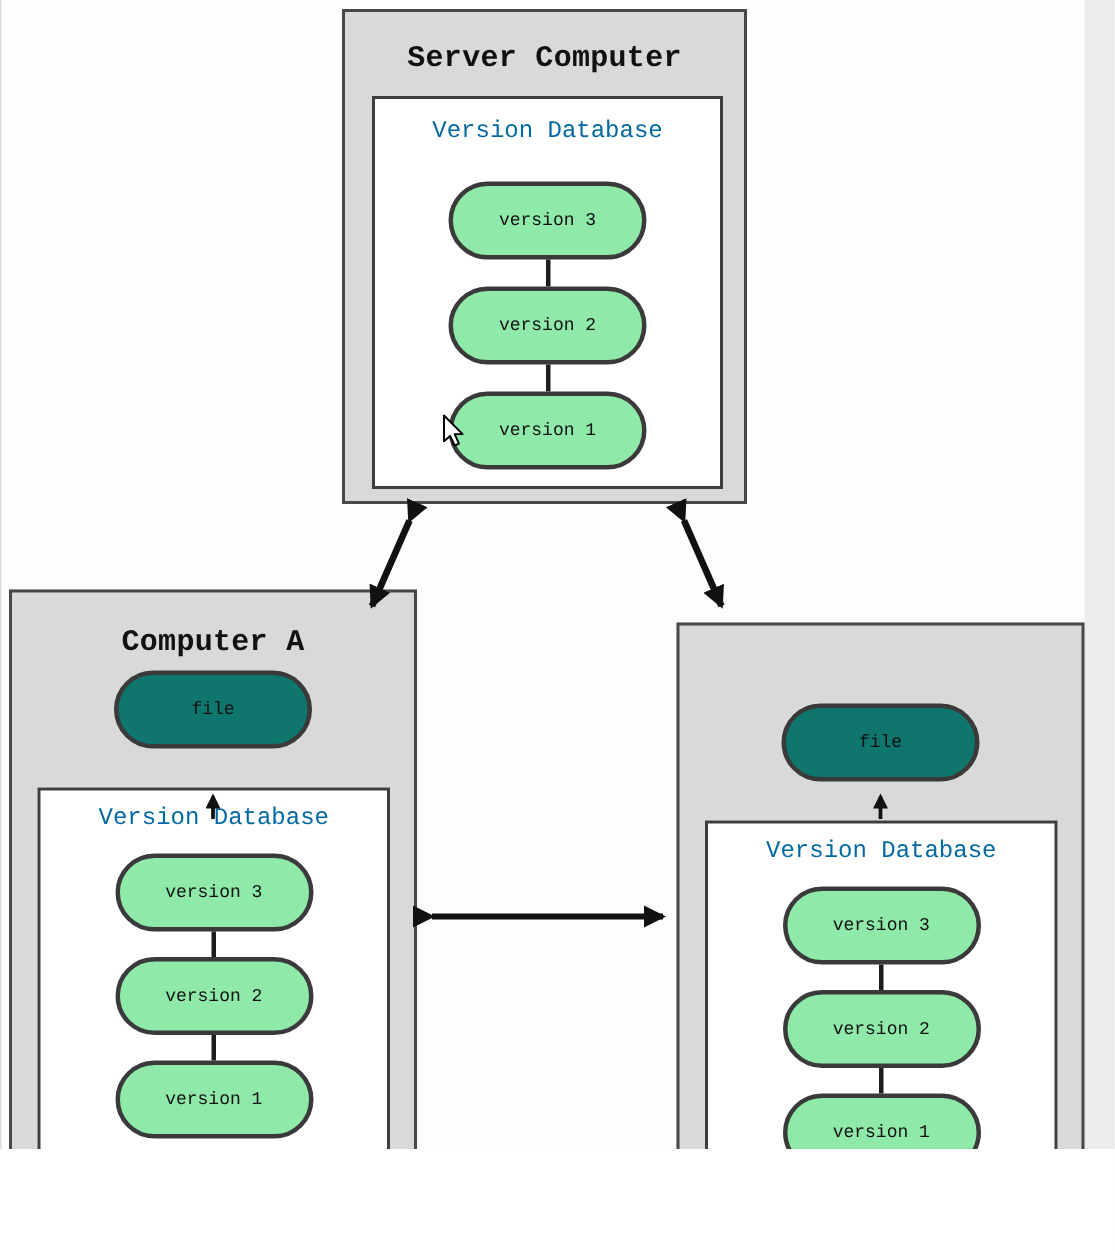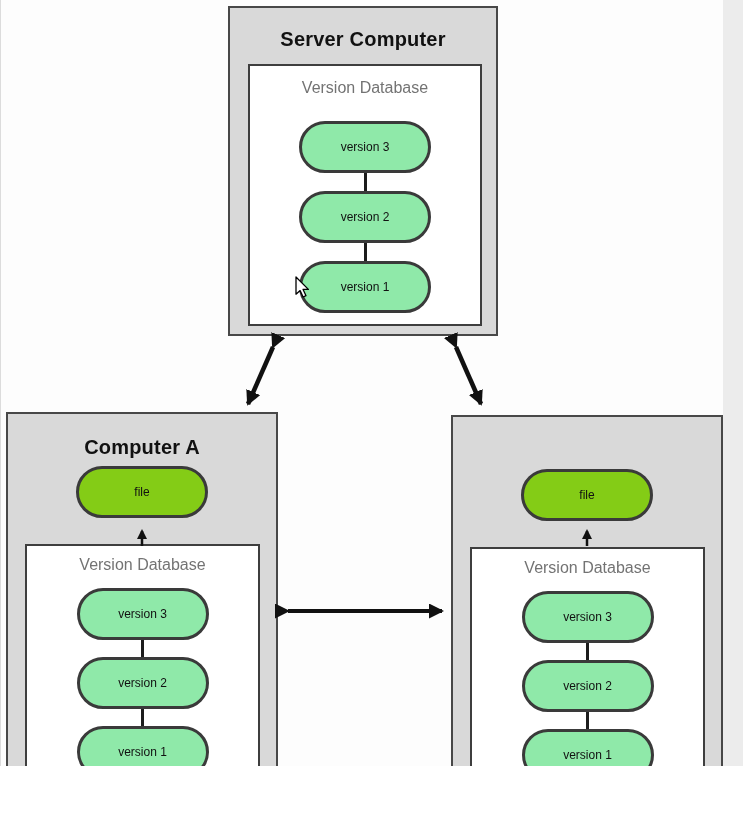--- a/index.html
+++ b/index.html
@@ -8,20 +8,21 @@
     background: #ffffff;
   }
   .canvas {
     position: relative;
     width: 743px;
     height: 766px;
     background: #fdfdfd;
     border-left: 1px solid #dcdcdc;
     overflow: hidden;
     box-sizing: border-box;
+    font-family: Liberation Mono, monospace;
   }
   .gutter-right {
     position: absolute;
     left: 722px; top: 0;
     width: 21px; height: 834px;
     background: #ececec;
   }
   .gutter-bottom {
     position: absolute;
     left: 0; top: 809px;
@@ -37,60 +38,60 @@
   .machine-title {
     position: absolute;
     left: 0; width: 100%;
     text-align: center;
     font-size: 20px;
     font-weight: bold;
     color: #111;
     letter-spacing: 0.2px;
   }
   .server-box   { left: 227px; top: 6px;   width: 270px; height: 330px; }
-  .client-a-box { left: 5px;   top: 412px; width: 272px; height: 391px; }
+  .client-a-box { left: 5px;   top: 393px; width: 272px; height: 391px; }
   .client-b-box { left: 450px; top: 415px; width: 272px; height: 391px; }
   .server-box .machine-title { top: 20px; }
   .client-box  .machine-title { top: 22px; }
 
   .db-box {
     position: absolute;
     background: #ffffff;
     border: 2px solid #3e3e3e;
     box-sizing: border-box;
     display: flex;
     flex-direction: column;
     align-items: center;
   }
   .server-db { left: 18px; top: 56px;  width: 234px; height: 262px; }
   .client-db { left: 17px; top: 130px; width: 235px; height: 248px; }
 
   .db-label {
     font-size: 16px;
-    color: #737373;
+    color: #0369a1;
     line-height: 19px;
   }
   .server-db .db-label { margin-top: 12px; margin-bottom: 24px; }
   .client-db .db-label { margin-top: 9px;  margin-bottom: 14px; }
 
   .pill {
     width: 132px;
     height: 52px;
     box-sizing: border-box;
     border: 3px solid #3a3a3a;
     border-radius: 26px;
     display: flex;
     align-items: center;
     justify-content: center;
     font-size: 12px;
     color: #111;
     flex: 0 0 auto;
   }
   .pill.green { background: #8fe9a9; }
-  .pill.blue  { background: #84cc16; }
+  .pill.blue  { background: #0f766e; }
 
   .connector {
     width: 3px;
     height: 18px;
     background: #1d1d1d;
     flex: 0 0 auto;
   }
   .client-db .connector { height: 17px; }
 
   .file-pill {

